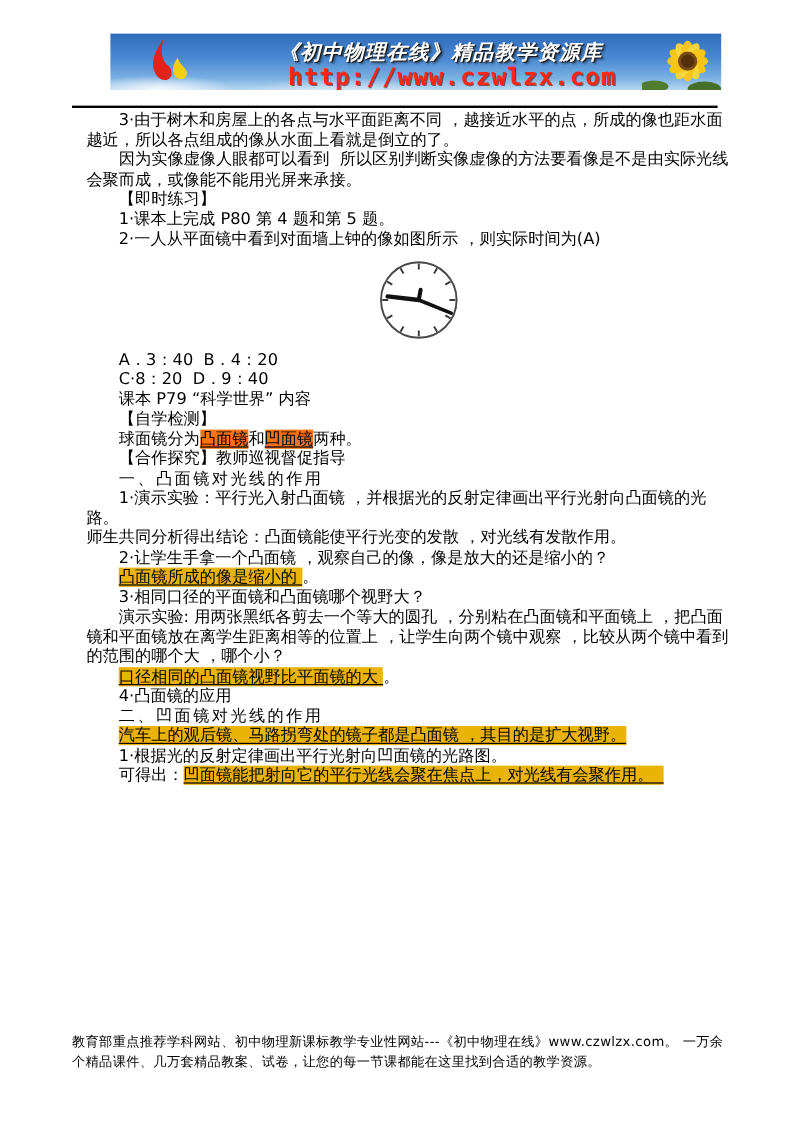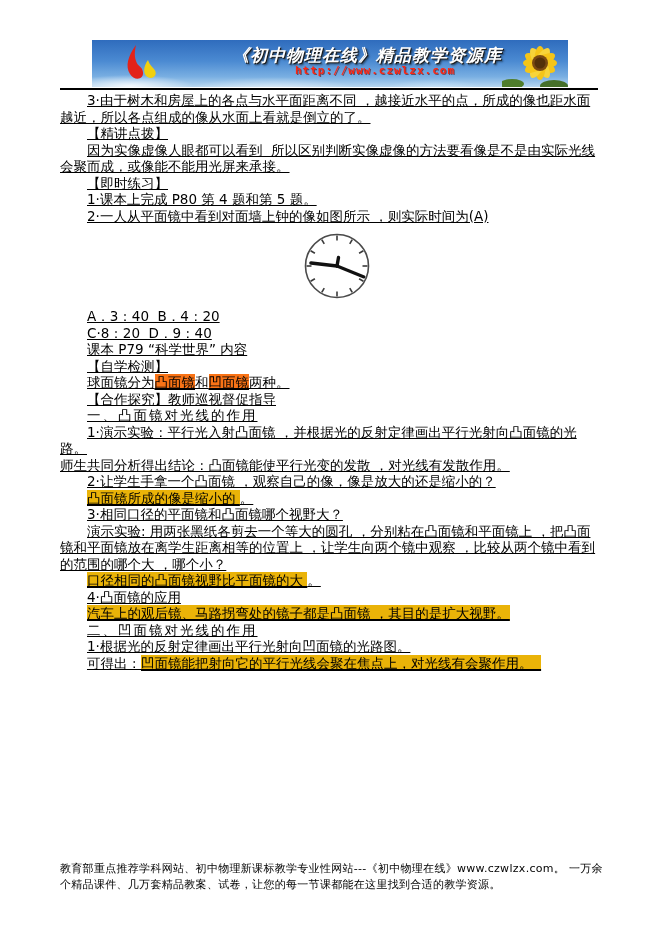--- a/index.html
+++ b/index.html
@@ -4,49 +4,50 @@
 <style>
   html,body{margin:0;padding:0;}
   body{
     width:661px;height:936px;background:#ffffff;overflow:hidden;
     font-family:"DejaVu Sans",sans-serif;color:#000;
   }
   .page{position:relative;width:661px;height:936px;background:#fff;}
 
   
   .banner{
-    position:absolute;left:92px;top:40px;width:476px;height:47px;overflow:hidden;
+    position:absolute;left:92px;top:28px;width:476px;height:47px;overflow:hidden;
     background:
       radial-gradient(ellipse 90px 16px at 8% 98%, rgba(255,255,255,.85), rgba(255,255,255,0) 70%),
       radial-gradient(ellipse 120px 18px at 38% 106%, rgba(255,255,255,.55), rgba(255,255,255,0) 70%),
       radial-gradient(ellipse 70px 14px at 72% 104%, rgba(220,240,255,.5), rgba(255,255,255,0) 70%),
       linear-gradient(180deg,#2f6cbd 0%, #4b8ad2 45%, #79afe2 78%, #b7d6ef 100%);
+    padding-left: 33px;
   }
   .banner-logo{position:absolute;left:28px;top:4px;}
   .banner-title{
     position:absolute;left:100px;top:4px;width:350px;text-align:center;
     font-size:17px;font-weight:bold;font-style:italic;color:#fff;letter-spacing:1px;
     text-shadow:1px 1px 0 #1c1c1c,2px 2px 2px rgba(0,0,0,.55);
     white-space:nowrap;
   }
   .banner-url{
     position:absolute;left:148px;top:24px;width:270px;text-align:center;
     font-family:"DejaVu Sans Mono",monospace;
-    font-size:11px;font-weight:bold;color:#ff2612;letter-spacing:1px;
+    font-size:20px;font-weight:bold;color:#ff2612;letter-spacing:1px;
     text-shadow:1px 1px 0 rgba(90,10,10,.6);
     white-space:nowrap;
   }
   .banner-sunflower{position:absolute;right:0px;top:0px;}
 
   .rule{position:absolute;left:60px;top:88px;width:538px;height:0;border-top:2px solid #000;}
 
   
   .content{
-    position:absolute;left:60px;top:92px;width:540px;
-    font-size:13.5px;line-height:16.5px;text-decoration:underline;
+    position:absolute;left:72px;top:92px;width:540px;
+    font-size:13.5px;line-height:16.5px;
   }
   .content p{margin:0;text-indent:27px;white-space:pre-wrap;}
   .content p.noind{text-indent:0;}
   .spaced{letter-spacing:2px;}
   .blank{background:#f97316;text-decoration:underline;text-underline-offset:2px;}
   .ans{background:#eab308;text-decoration:underline;text-underline-offset:2px;}
   .mt8{margin-top:8px;} .mt9{margin-top:9px;} .mt10{margin-top:10px;}
   .mt11{margin-top:11px;} .mt12{margin-top:12px;} .mt14{margin-top:14px;}
 
   .clock-fig{height:76px;padding-top:8px;padding-left:243px;}
@@ -88,21 +89,20 @@
         </g>
       </svg>
     </div>
   </div>
 
   <div class="rule"></div>
 
   <div class="content">
 
     <p>3·由于树木和房屋上的各点与水平面距离不同 ，越接近水平的点，所成的像也距水面越近，所以各点组成的像从水面上看就是倒立的了。</p>
-    <p>【精讲点拨】</p>
     <p>因为实像虚像人眼都可以看到  所以区别判断实像虚像的方法要看像是不是由实际光线会聚而成，或像能不能用光屏来承接。</p>
     <p>【即时练习】</p>
     <p>1·课本上完成 P80 第 4 题和第 5 题。</p>
     <p>2·一人从平面镜中看到对面墙上钟的像如图所示 ，则实际时间为(A)</p>
 
     <div class="clock-fig">
       <svg width="68" height="68" viewBox="0 0 68 68">
         <circle cx="34" cy="34" r="31.5" fill="none" stroke="#4a4a4a" stroke-width="1.6"></circle>
         <g stroke="#3a3a3a" stroke-width="1.6">
           <line x1="34" y1="3.5" x2="34" y2="8.5"></line>
@@ -141,23 +141,23 @@
 
     <p class="mt12"><span class="ans">凸面镜所成的像是缩小的 </span><span>。</span></p>
 
     <p class="mt8">3·相同口径的平面镜和凸面镜哪个视野大？</p>
     <p>演示实验: 用两张黑纸各剪去一个等大的圆孔 ，分别粘在凸面镜和平面镜上 ，把凸面镜和平面镜放在离学生距离相等的位置上 ，让学生向两个镜中观察 ，比较从两个镜中看到的范围的哪个大 ，哪个小？</p>
 
     <p class="mt14"><span class="ans">口径相同的凸面镜视野比平面镜的大 </span><span>。</span></p>
 
     <p class="mt9">4·凸面镜的应用</p>
 
+    <p class="mt9 spaced">二、凹面镜对光线的作用</p>
+
     <p class="mt9"><span class="ans">汽车上的观后镜、马路拐弯处的镜子都是凸面镜 ，其目的是扩大视野。</span></p>
-
-    <p class="mt9 spaced">二、凹面镜对光线的作用</p>
     <p>1·根据光的反射定律画出平行光射向凹面镜的光路图。</p>
 
     <p class="mt14"><span>可得出：</span><span class="ans">凹面镜能把射向它的平行光线会聚在焦点上，对光线有会聚作用。  </span></p>
 
   </div>
 
   <div class="footer">教育部重点推荐学科网站、初中物理新课标教学专业性网站---《初中物理在线》www.czwlzx.com。 一万余个精品课件、几万套精品教案、试卷，让您的每一节课都能在这里找到合适的教学资源。</div>
 
 </div>
 

